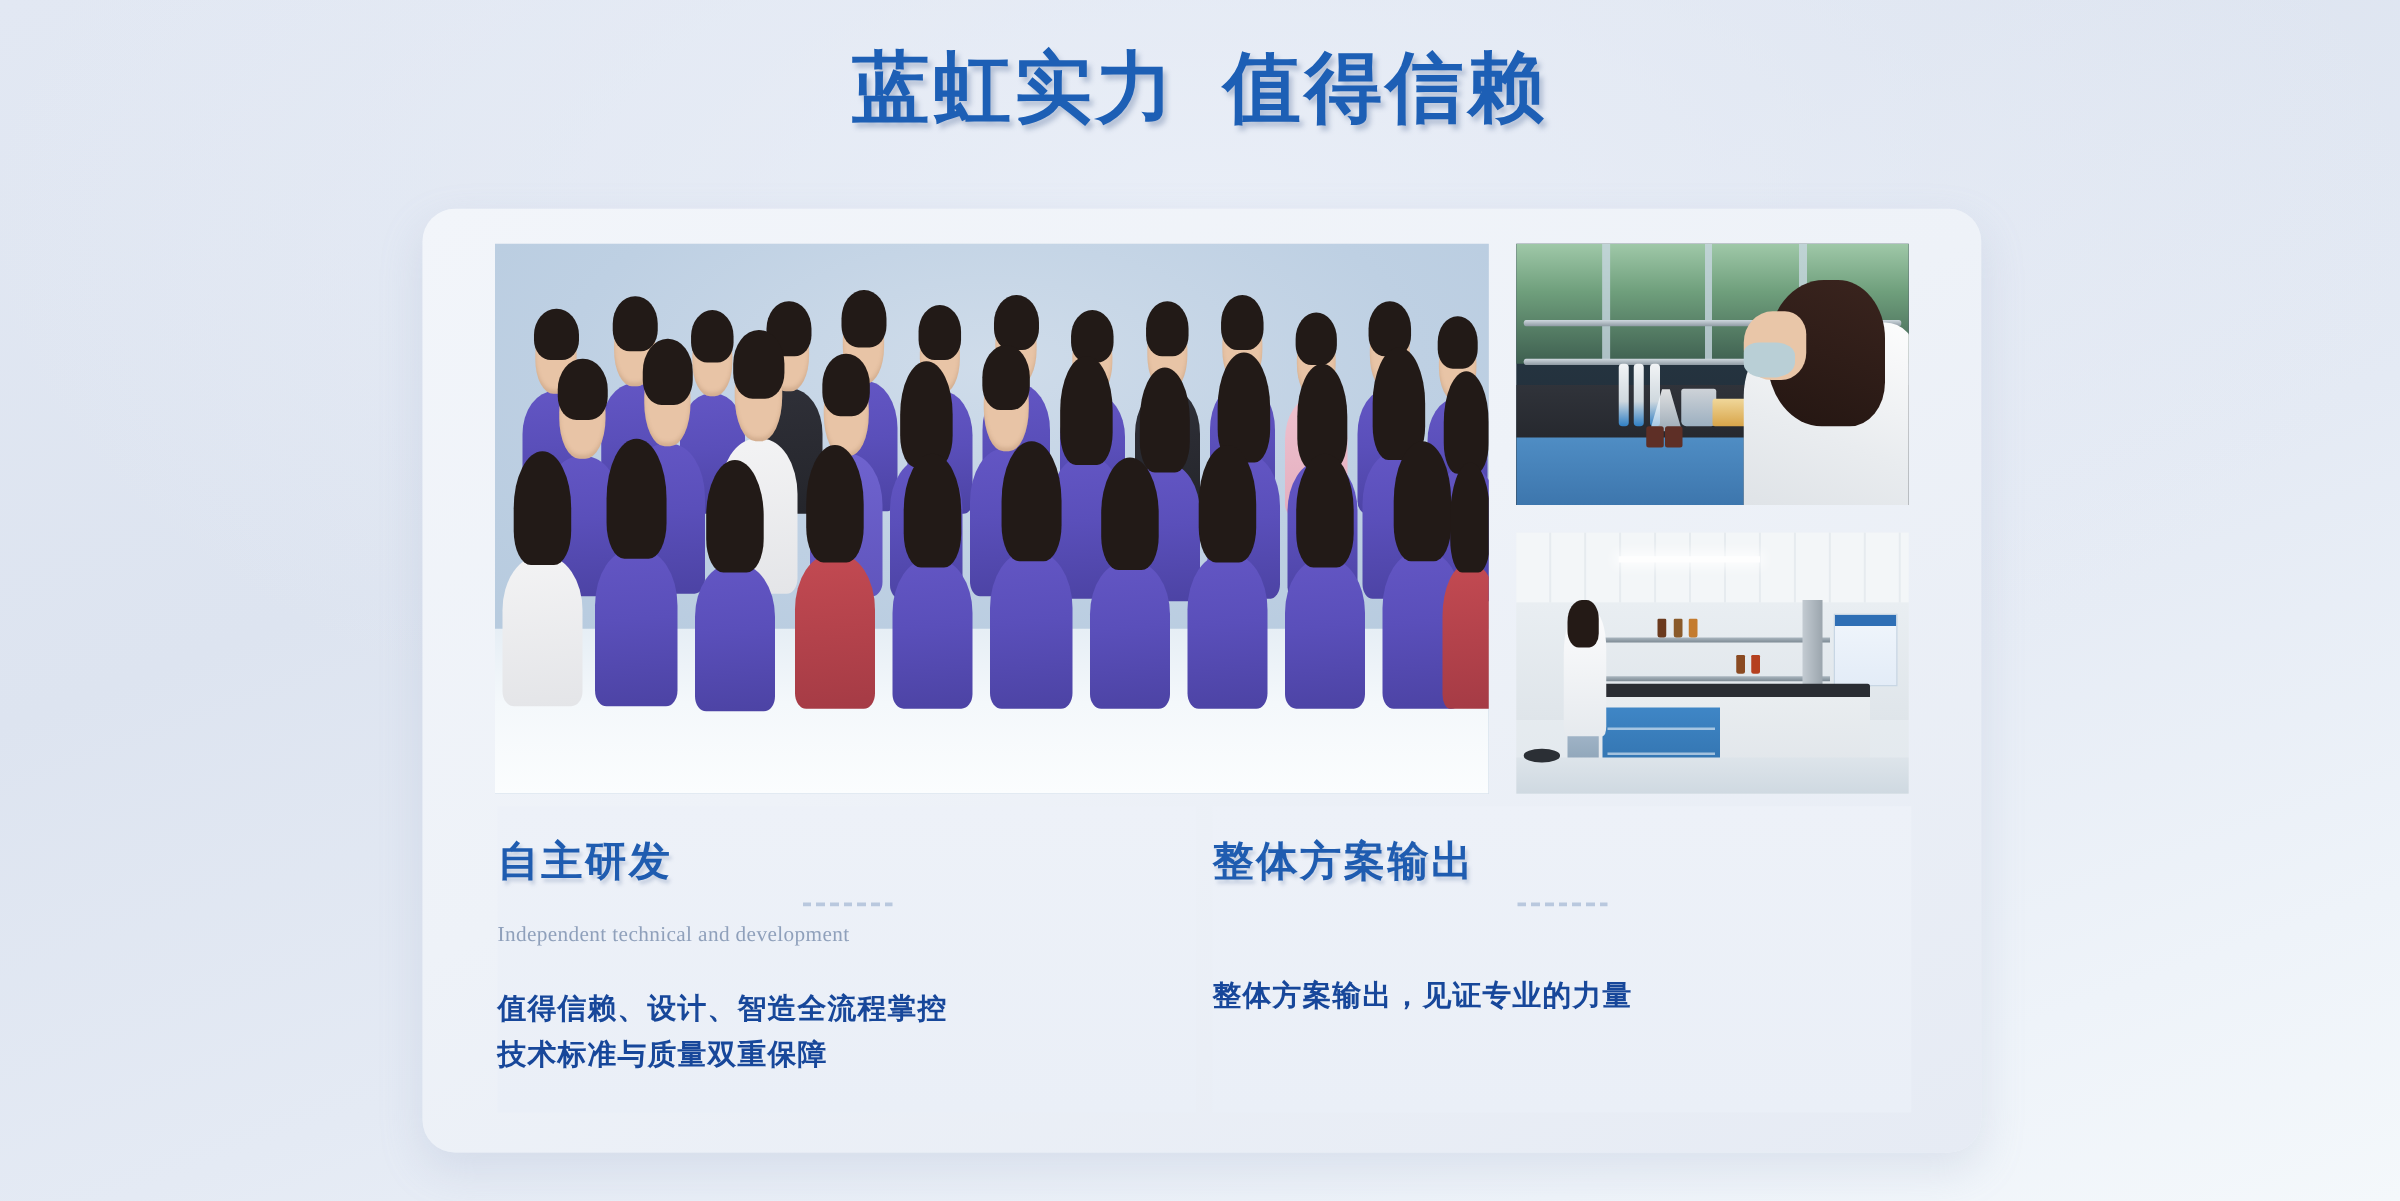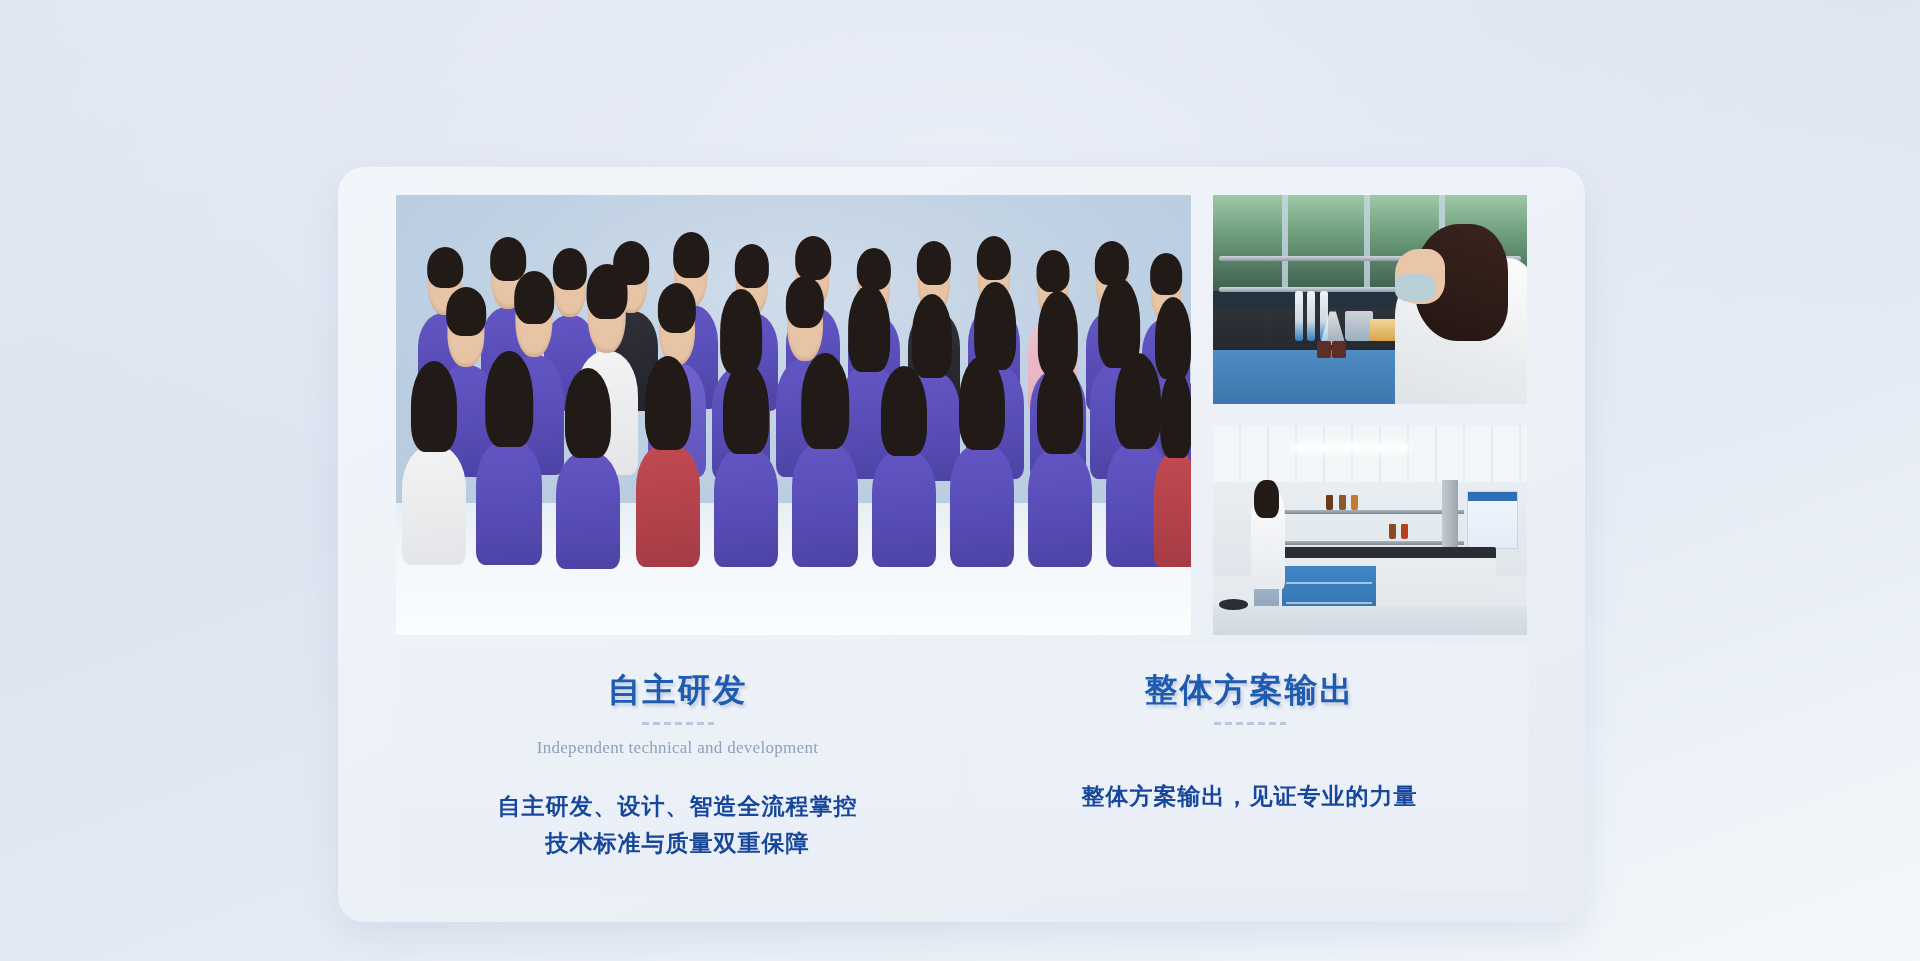--- a/index.html
+++ b/index.html
@@ -255,21 +255,20 @@
   .cards {
     position:absolute;
     left:60px; top:478px;
     width:1131px; height:245px;
     display:flex; gap:13px;
   }
   .card {
     flex:1;
     background:linear-gradient(180deg,#edf1f8 0%, #eaeff7 100%);
     padding-top:26px;
-    text-align:center;
   }
   .card-title {
     font-family:"Liberation Serif", serif;
     font-weight:bold;
     font-size:33px;
     letter-spacing:2px;
     color:#1f5cb0;
     text-shadow:2px 3px 3px rgba(140,158,190,0.4);
     line-height:1.2;
   }
@@ -294,20 +293,21 @@
     color:#17479a;
     letter-spacing:1px;
   }
   .card-desc .ln { display:block; }
   .card.right .card-desc { margin-top:53px; }
 </style>
 </head>
 <body>
 
 <div class="header">
+  <div class="main-title">蓝虹实力  值得信赖</div>
 </div>
 
 <div class="panel">
 
   <div class="media">
 
     <div class="photo photo-main">
       <div class="gp-bg"></div>
       <div class="gp-floor"></div>
       <div class="gp-people">
@@ -404,21 +404,21 @@
     </div>
   </div>
 
   <div class="cards">
 
     <div class="card left">
       <div class="card-title">自主研发</div>
       <div class="card-divider"></div>
       <div class="card-en">Independent technical and development</div>
       <div class="card-desc">
-        <span class="ln">自主研发、设计、智造全流程掌控</span>
+        <span class="ln">值得信赖、设计、智造全流程掌控</span>
         <span class="ln">技术标准与质量双重保障</span>
       </div>
     </div>
 
     <div class="card right">
       <div class="card-title">整体方案输出</div>
       <div class="card-divider"></div>
       <div class="card-desc">
         <span class="ln">整体方案输出，见证专业的力量</span>
       </div>

